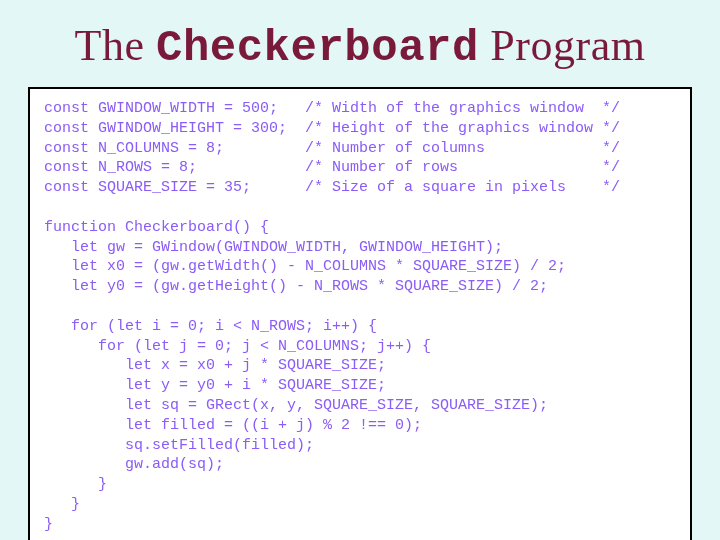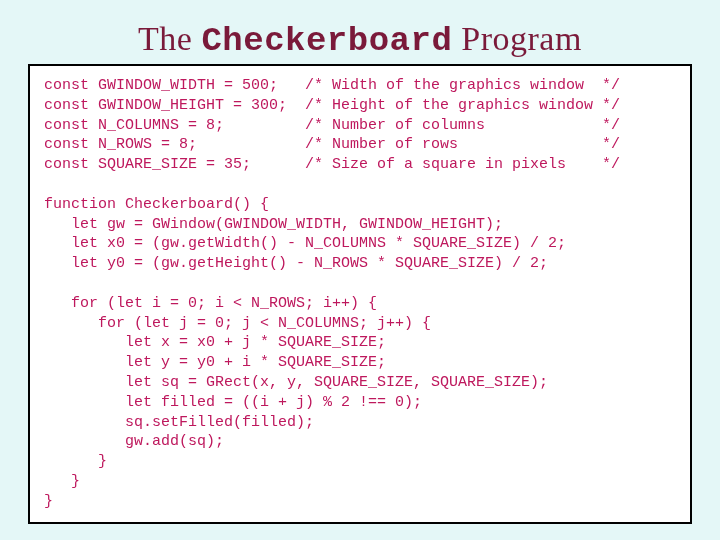--- a/index.html
+++ b/index.html
@@ -11,43 +11,43 @@
     font-family: Georgia, 'Times New Roman', serif;
   }
   .slide {
     width: 720px;
     height: 540px;
     box-sizing: border-box;
     padding: 18px 28px 10px 28px;
   }
   .title {
     text-align: center;
-    font-size: 34px;
+    font-size: 44px;
     color: #7a1a3a;
-    margin: 2px 0 4px 0;
+    margin: 2px 0 14px 0;
     font-weight: normal;
     letter-spacing: 0.5px;
   }
   .title .mono {
     font-family: "Courier New", Courier, monospace;
     font-weight: bold;
     color: #7a1a3a;
   }
   .codebox {
     background: #ffffff;
     border: 2px solid #000000;
     padding: 10px 14px 10px 14px;
     box-sizing: border-box;
   }
   pre.code {
     margin: 0;
     font-family: "Courier New", Courier, monospace;
     font-size: 15px;
     line-height: 1.32;
-    color: #be185d;
+    color: #8b5cf6;
     white-space: pre;
   }
 </style>
 </head>
 <body>
 
 <div class="slide">
   <h1 class="title">
     <span>The </span><span class="mono">Checkerboard</span><span> Program</span>
   </h1>

